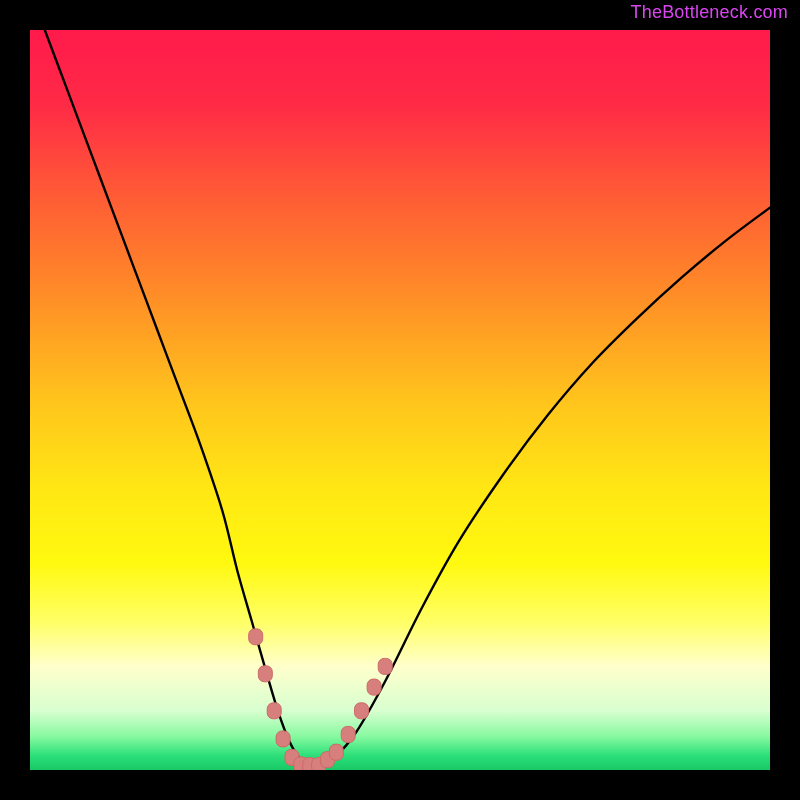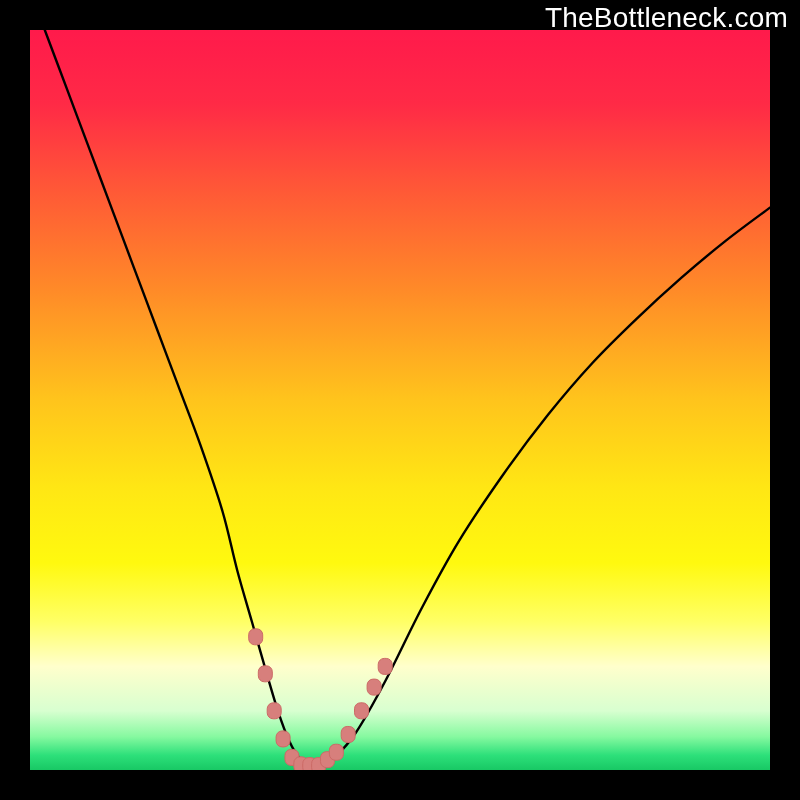--- a/index.html
+++ b/index.html
@@ -16,22 +16,22 @@
     left: 0;
     top: 0;
     width: 800px;
     height: 800px;
     background: #000;
   }
   .watermark {
     position: absolute;
     top: 2px;
     right: 12px;
-    color: #ffffff;
-    font-size: 28px;
+    color: #d946ef;
+    font-size: 18px;
     font-weight: 500;
     letter-spacing: 0.2px;
     z-index: 3;
   }
   svg.plot {
     position: absolute;
     left: 30px;
     top: 30px;
     width: 740px;
     height: 740px;

